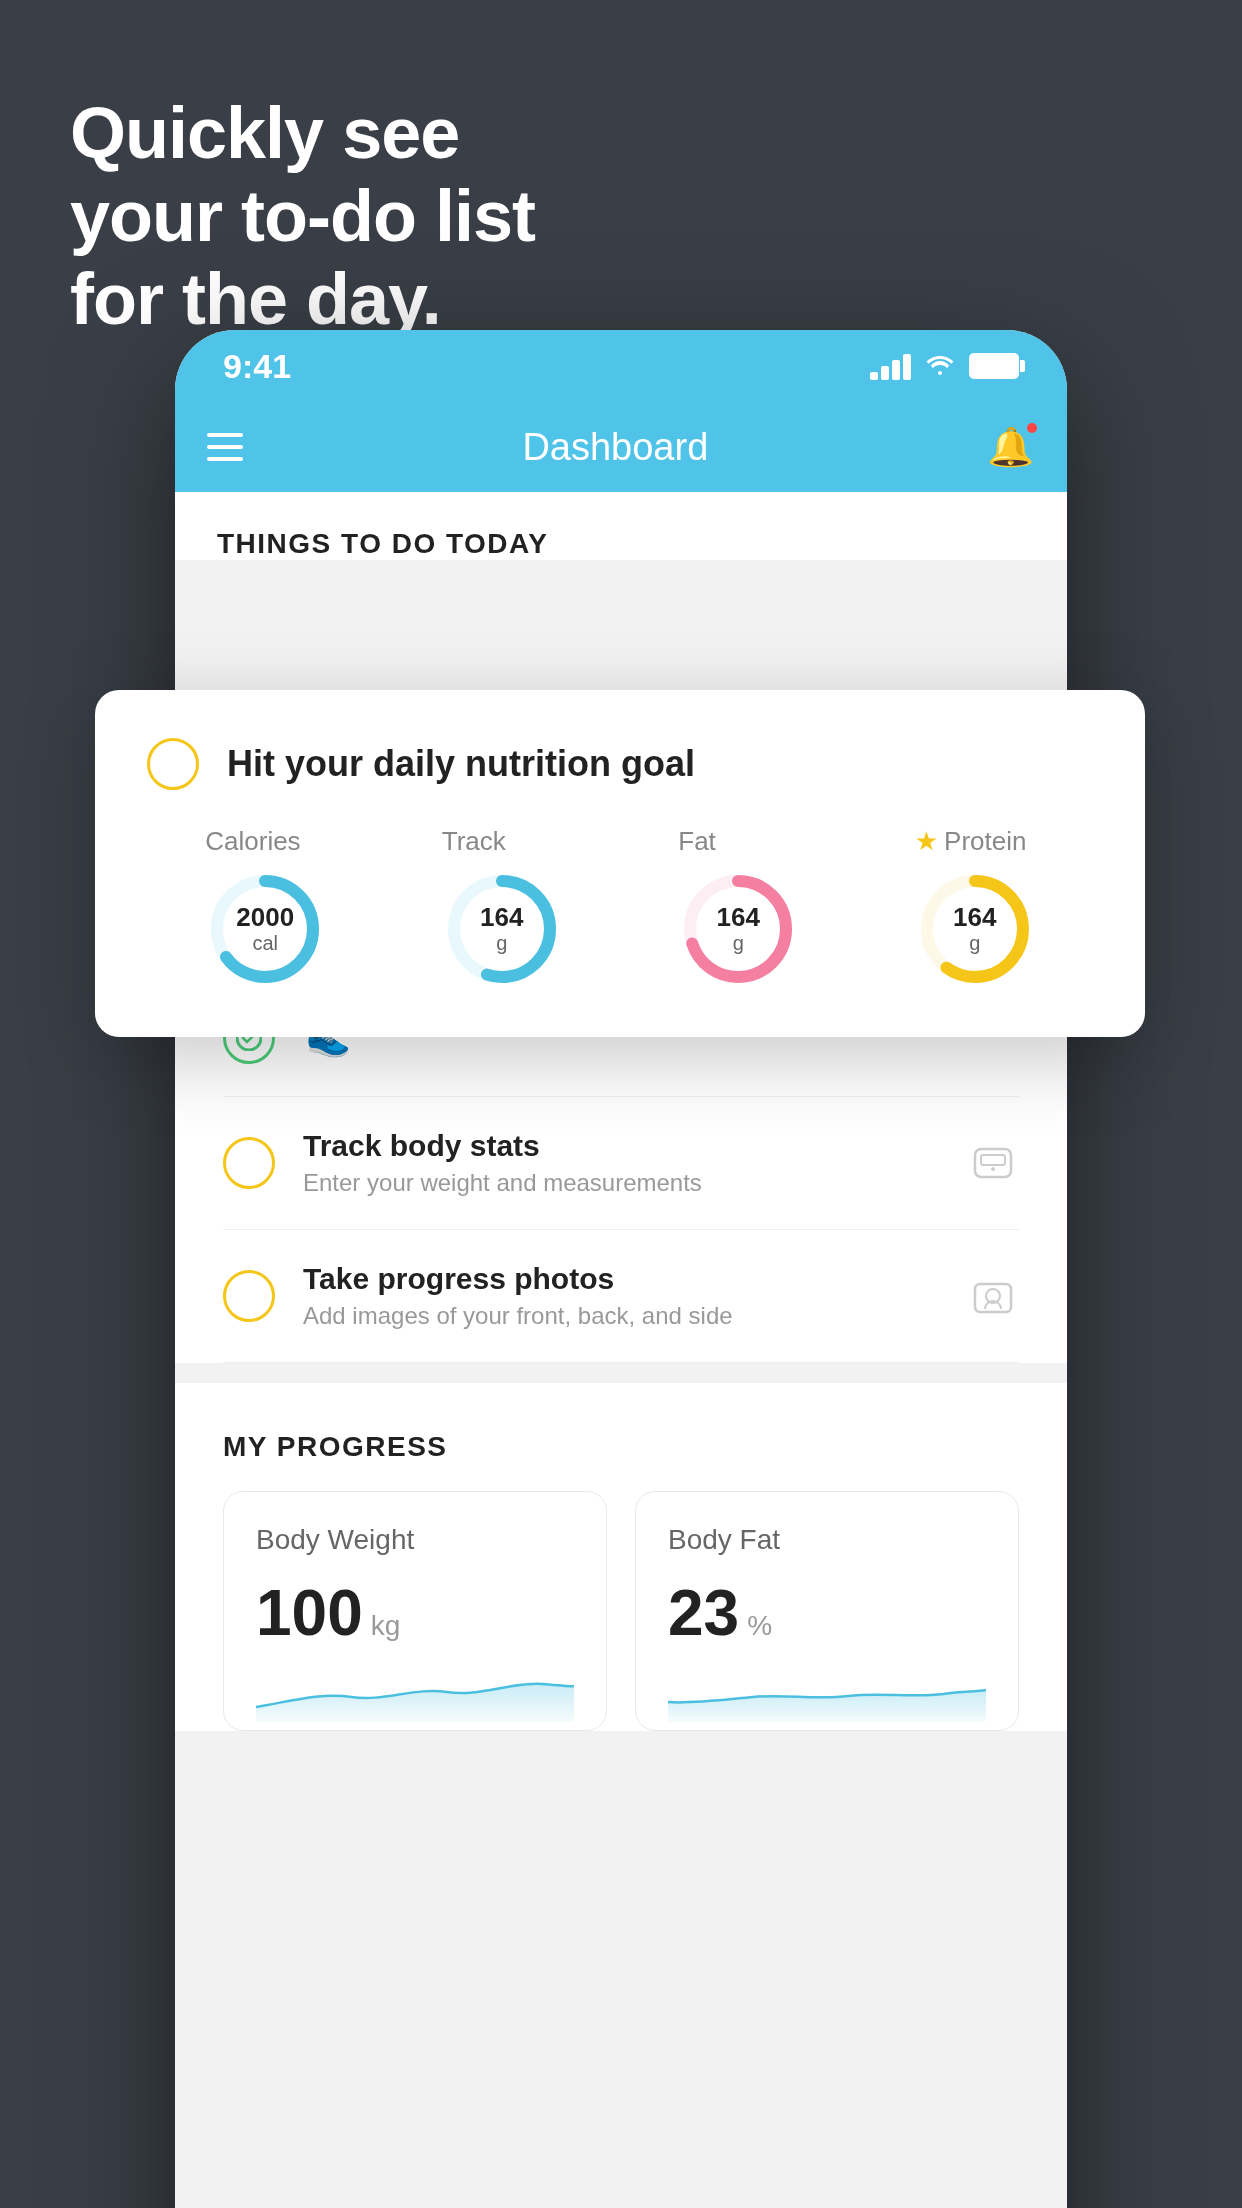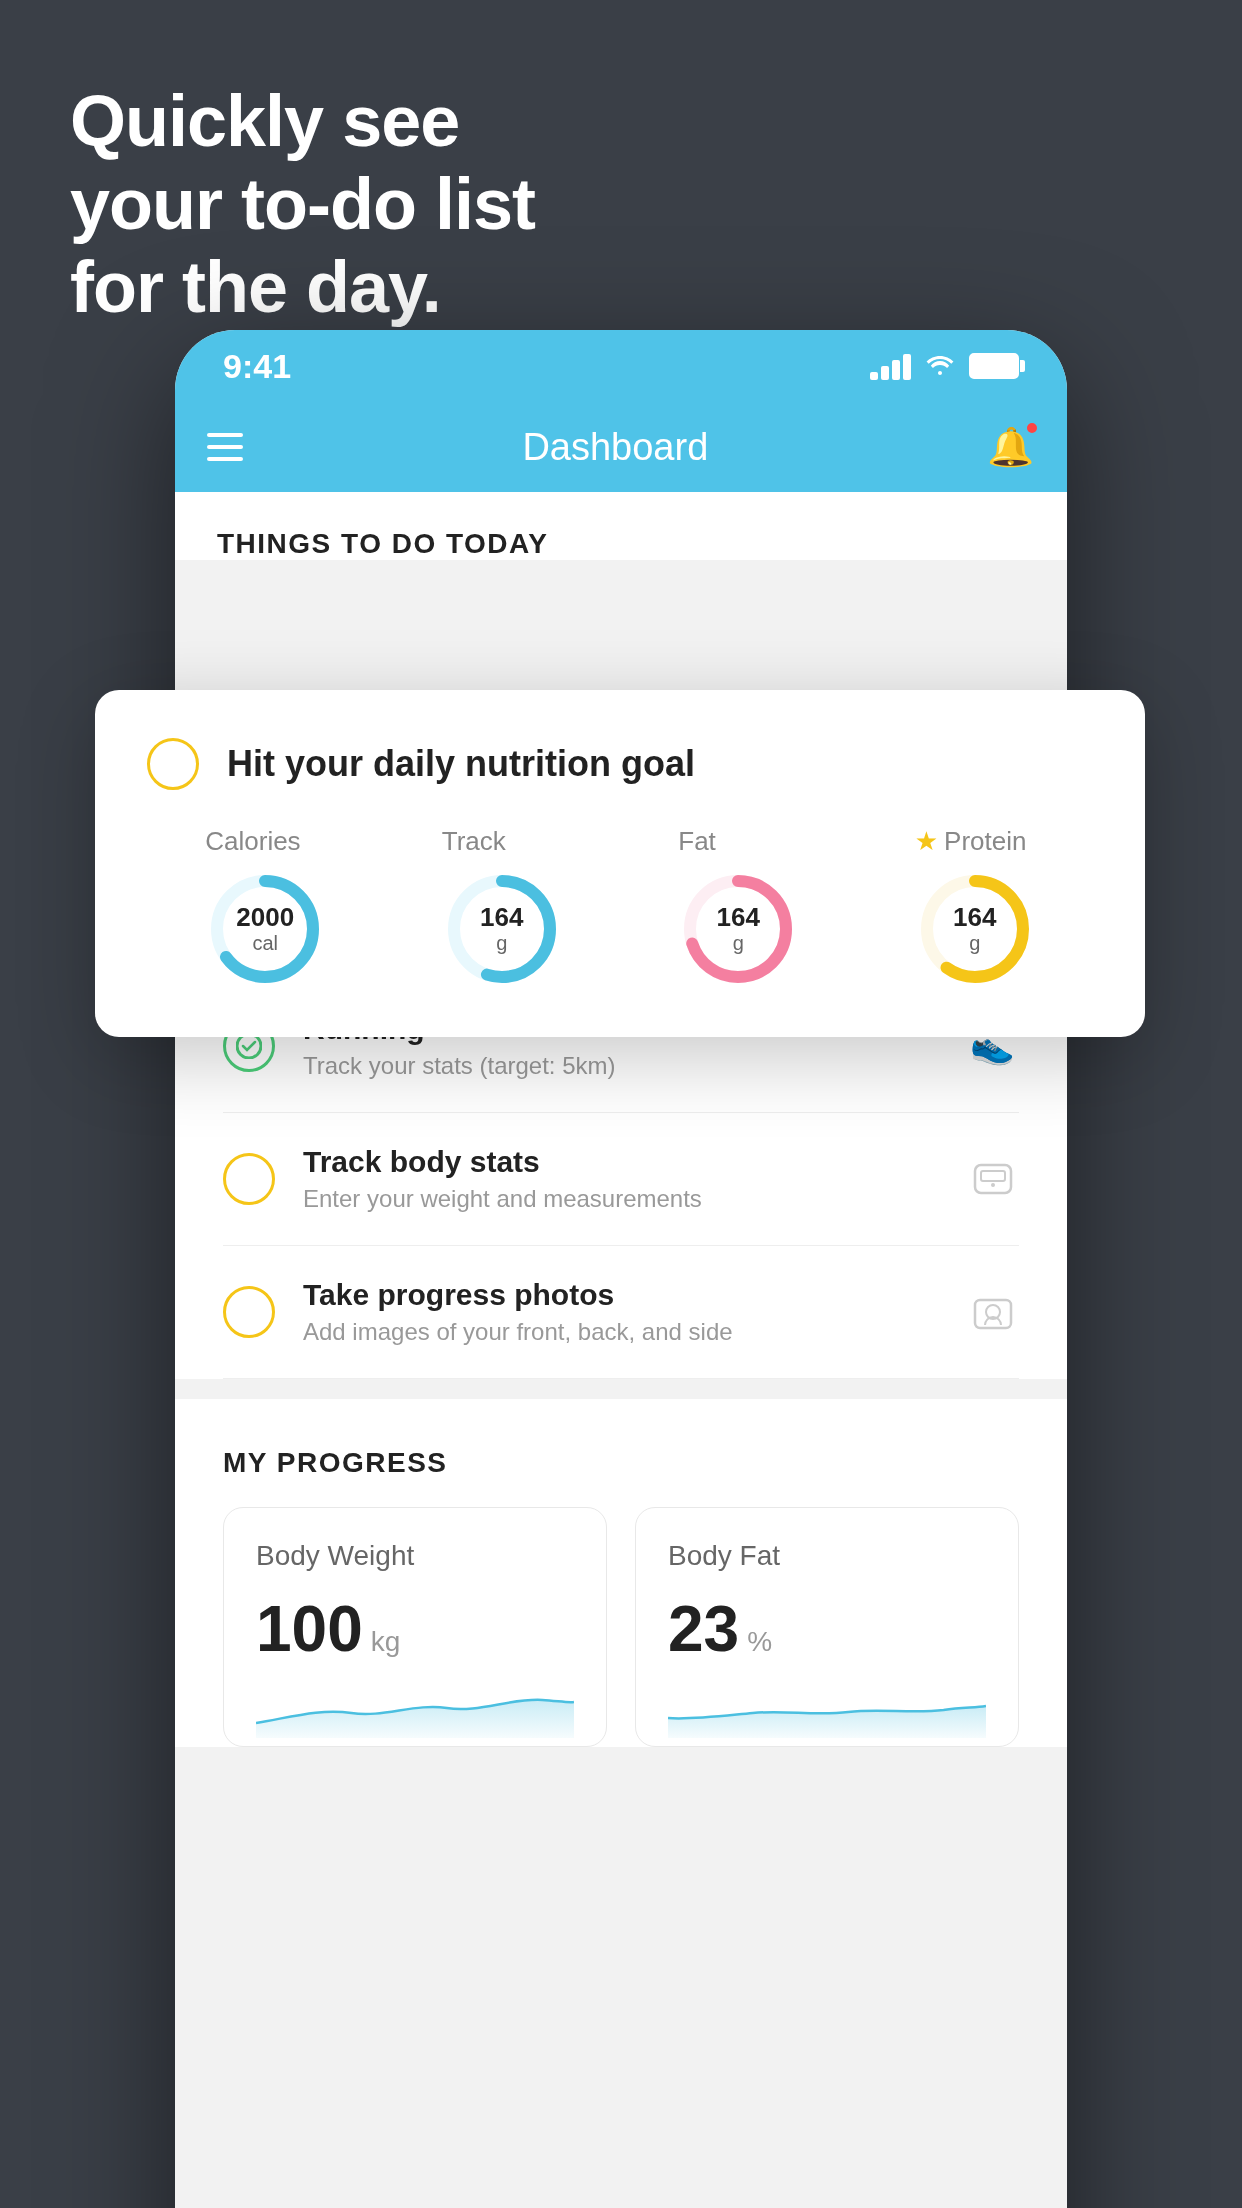--- a/index.html
+++ b/index.html
@@ -15,21 +15,21 @@
     
     .bg {
       position: absolute;
       top: 0; left: 0; right: 0; bottom: 0;
       background: #3a3f47;
     }
 
     
     .hero-text {
       position: absolute;
-      top: 80px;
+      top: 92px;
       left: 70px;
       color: #ffffff;
       font-size: 72px;
       font-weight: 800;
       line-height: 1.15;
       letter-spacing: -1px;
     }
 
     
     .phone {
@@ -377,24 +377,20 @@
     <div class="section-title">THINGS TO DO TODAY</div>
   </div>
 
   <div class="todo-list">
     <div class="todo-item">
       <div class="circle-checkbox green" style="border-color:#4cce7a; background: transparent; display:flex; align-items:center; justify-content:center;">
         <svg width="26" height="26" viewBox="0 0 26 26">
             <circle cx="13" cy="13" r="12" stroke="#4cce7a" stroke-width="3" fill="none"></circle>
             <path d="M7 13l4 4 8-8" stroke="#4cce7a" stroke-width="2.5" fill="none" stroke-linecap="round"></path>
           </svg>
-      </div>
-      <div class="todo-item-content">
-        <div class="todo-item-title">Running</div>
-        <div class="todo-item-subtitle">Track your stats (target: 5km)</div>
       </div>
       <div class="todo-icon">👟</div>
     </div>
 
     <div class="todo-item">
       <div class="circle-checkbox" style="border-color:#f5c518;"></div>
       <div class="todo-item-content">
         <div class="todo-item-title">Track body stats</div>
         <div class="todo-item-subtitle">Enter your weight and measurements</div>
       </div>

